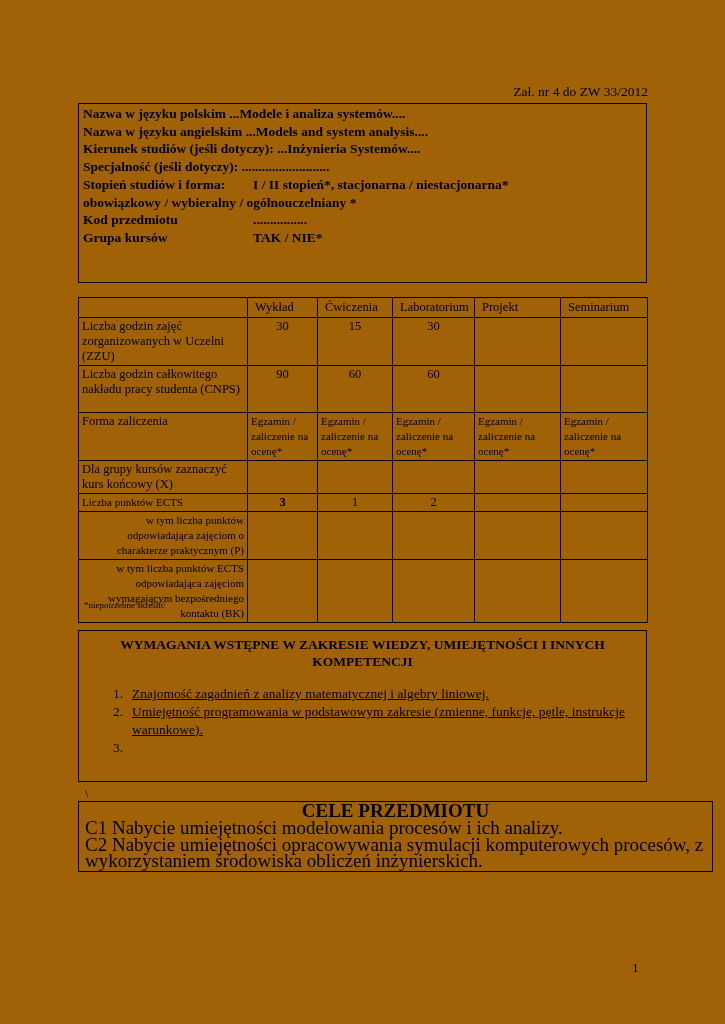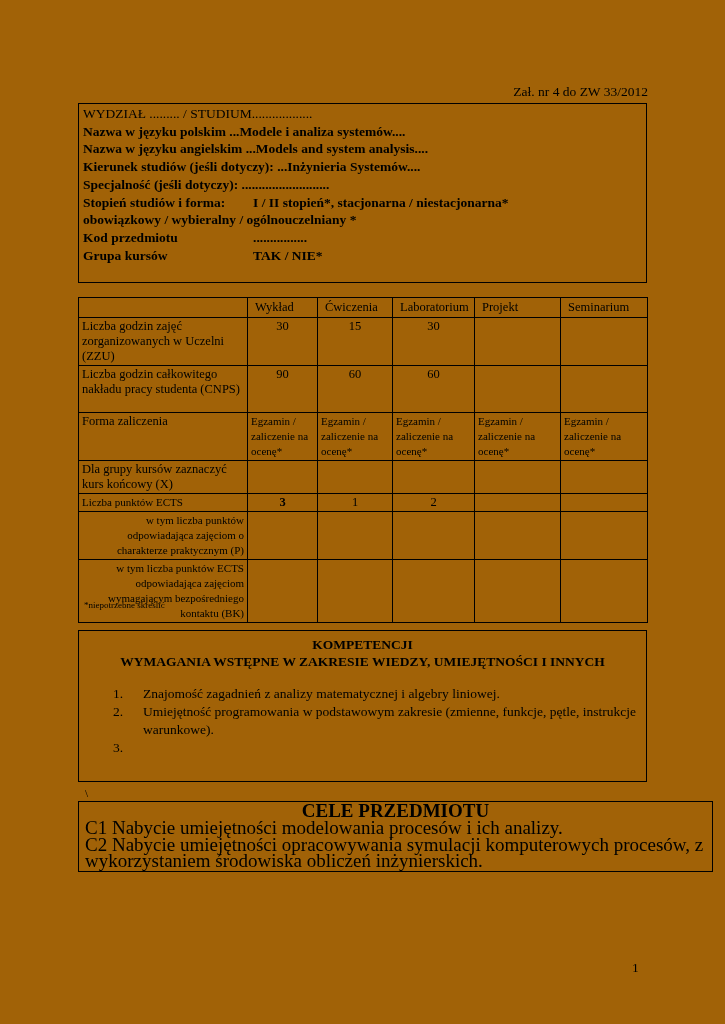--- a/index.html
+++ b/index.html
@@ -62,42 +62,41 @@
   .req-box{
     position:absolute;left:78px;top:630px;width:569px;height:152px;
     border:1.5px solid #000;box-sizing:border-box;
     font-size:13.5px;line-height:17px;
     padding-top:5px;
   }
   .box-title{text-align:center;font-weight:bold;}
   .req-list{margin-top:15px;}
   .req-item{display:flex;line-height:18px;}
   .req-num{flex:0 0 13px;margin-left:34px;text-align:left;}
-  .req-text{margin-left:17px;padding-right:10px;}
+  .req-text{margin-left:6px;padding-right:10px;text-decoration:underline;}
   
   .stray{position:absolute;left:85px;top:787px;font-size:11px;}
   
   .cele-box{
     position:absolute;left:78px;top:801px;width:635px;height:71px;
     border:1.5px solid #000;box-sizing:border-box;
     font-size:19px;line-height:16.8px;
     padding:1px 6px;
   }
   
   .pageno{position:absolute;left:632px;top:960px;font-size:13.5px;}
 </style>
 </head>
 <body>
 
 <div class="page">
 
   <div class="zal">Zał. nr 4 do ZW 33/2012</div>
 
   <div class="header-box">
-    <div class="hb-line hb-regular">WYDZIAŁ ......... / STUDIUM..................</div>
     <div class="hb-line">Nazwa w języku polskim ...Modele i analiza systemów....</div>
     <div class="hb-line">Nazwa w języku angielskim ...Models and system analysis....</div>
     <div class="hb-line">Kierunek studiów (jeśli dotyczy): ...Inżynieria Systemów....</div>
     <div class="hb-line">Specjalność (jeśli dotyczy): ..........................</div>
     <div class="hb-row">
       <span class="hb-label">Stopień studiów i forma:</span>
       <span>I / II stopień*, stacjonarna / niestacjonarna*</span>
     </div>
     <div class="hb-row">
       <span>obowiązkowy / wybieralny / ogólnouczelniany *</span>
@@ -186,22 +185,22 @@
       <td class="val"></td>
       <td class="val"></td>
     </tr>
   </tbody>
     </table>
 
   <div class="footnote">*niepotrzebne skreślić</div>
 
   <div class="req-box">
     <div class="box-title">
+      <div>WYMAGANIA WSTĘPNE W ZAKRESIE WIEDZY, UMIEJĘTNOŚCI I INNYCH</div>
       <div>KOMPETENCJI</div>
-      <div>WYMAGANIA WSTĘPNE W ZAKRESIE WIEDZY, UMIEJĘTNOŚCI I INNYCH</div>
     </div>
     <div class="req-list">
       <div class="req-item">
         <span class="req-num">1.</span>
         <div class="req-text">Znajomość zagadnień z analizy matematycznej i algebry liniowej.</div>
       </div>
       <div class="req-item">
         <span class="req-num">2.</span>
         <div class="req-text">Umiejętność programowania w podstawowym zakresie (zmienne, funkcje, pętle, instrukcje warunkowe).</div>
       </div>

